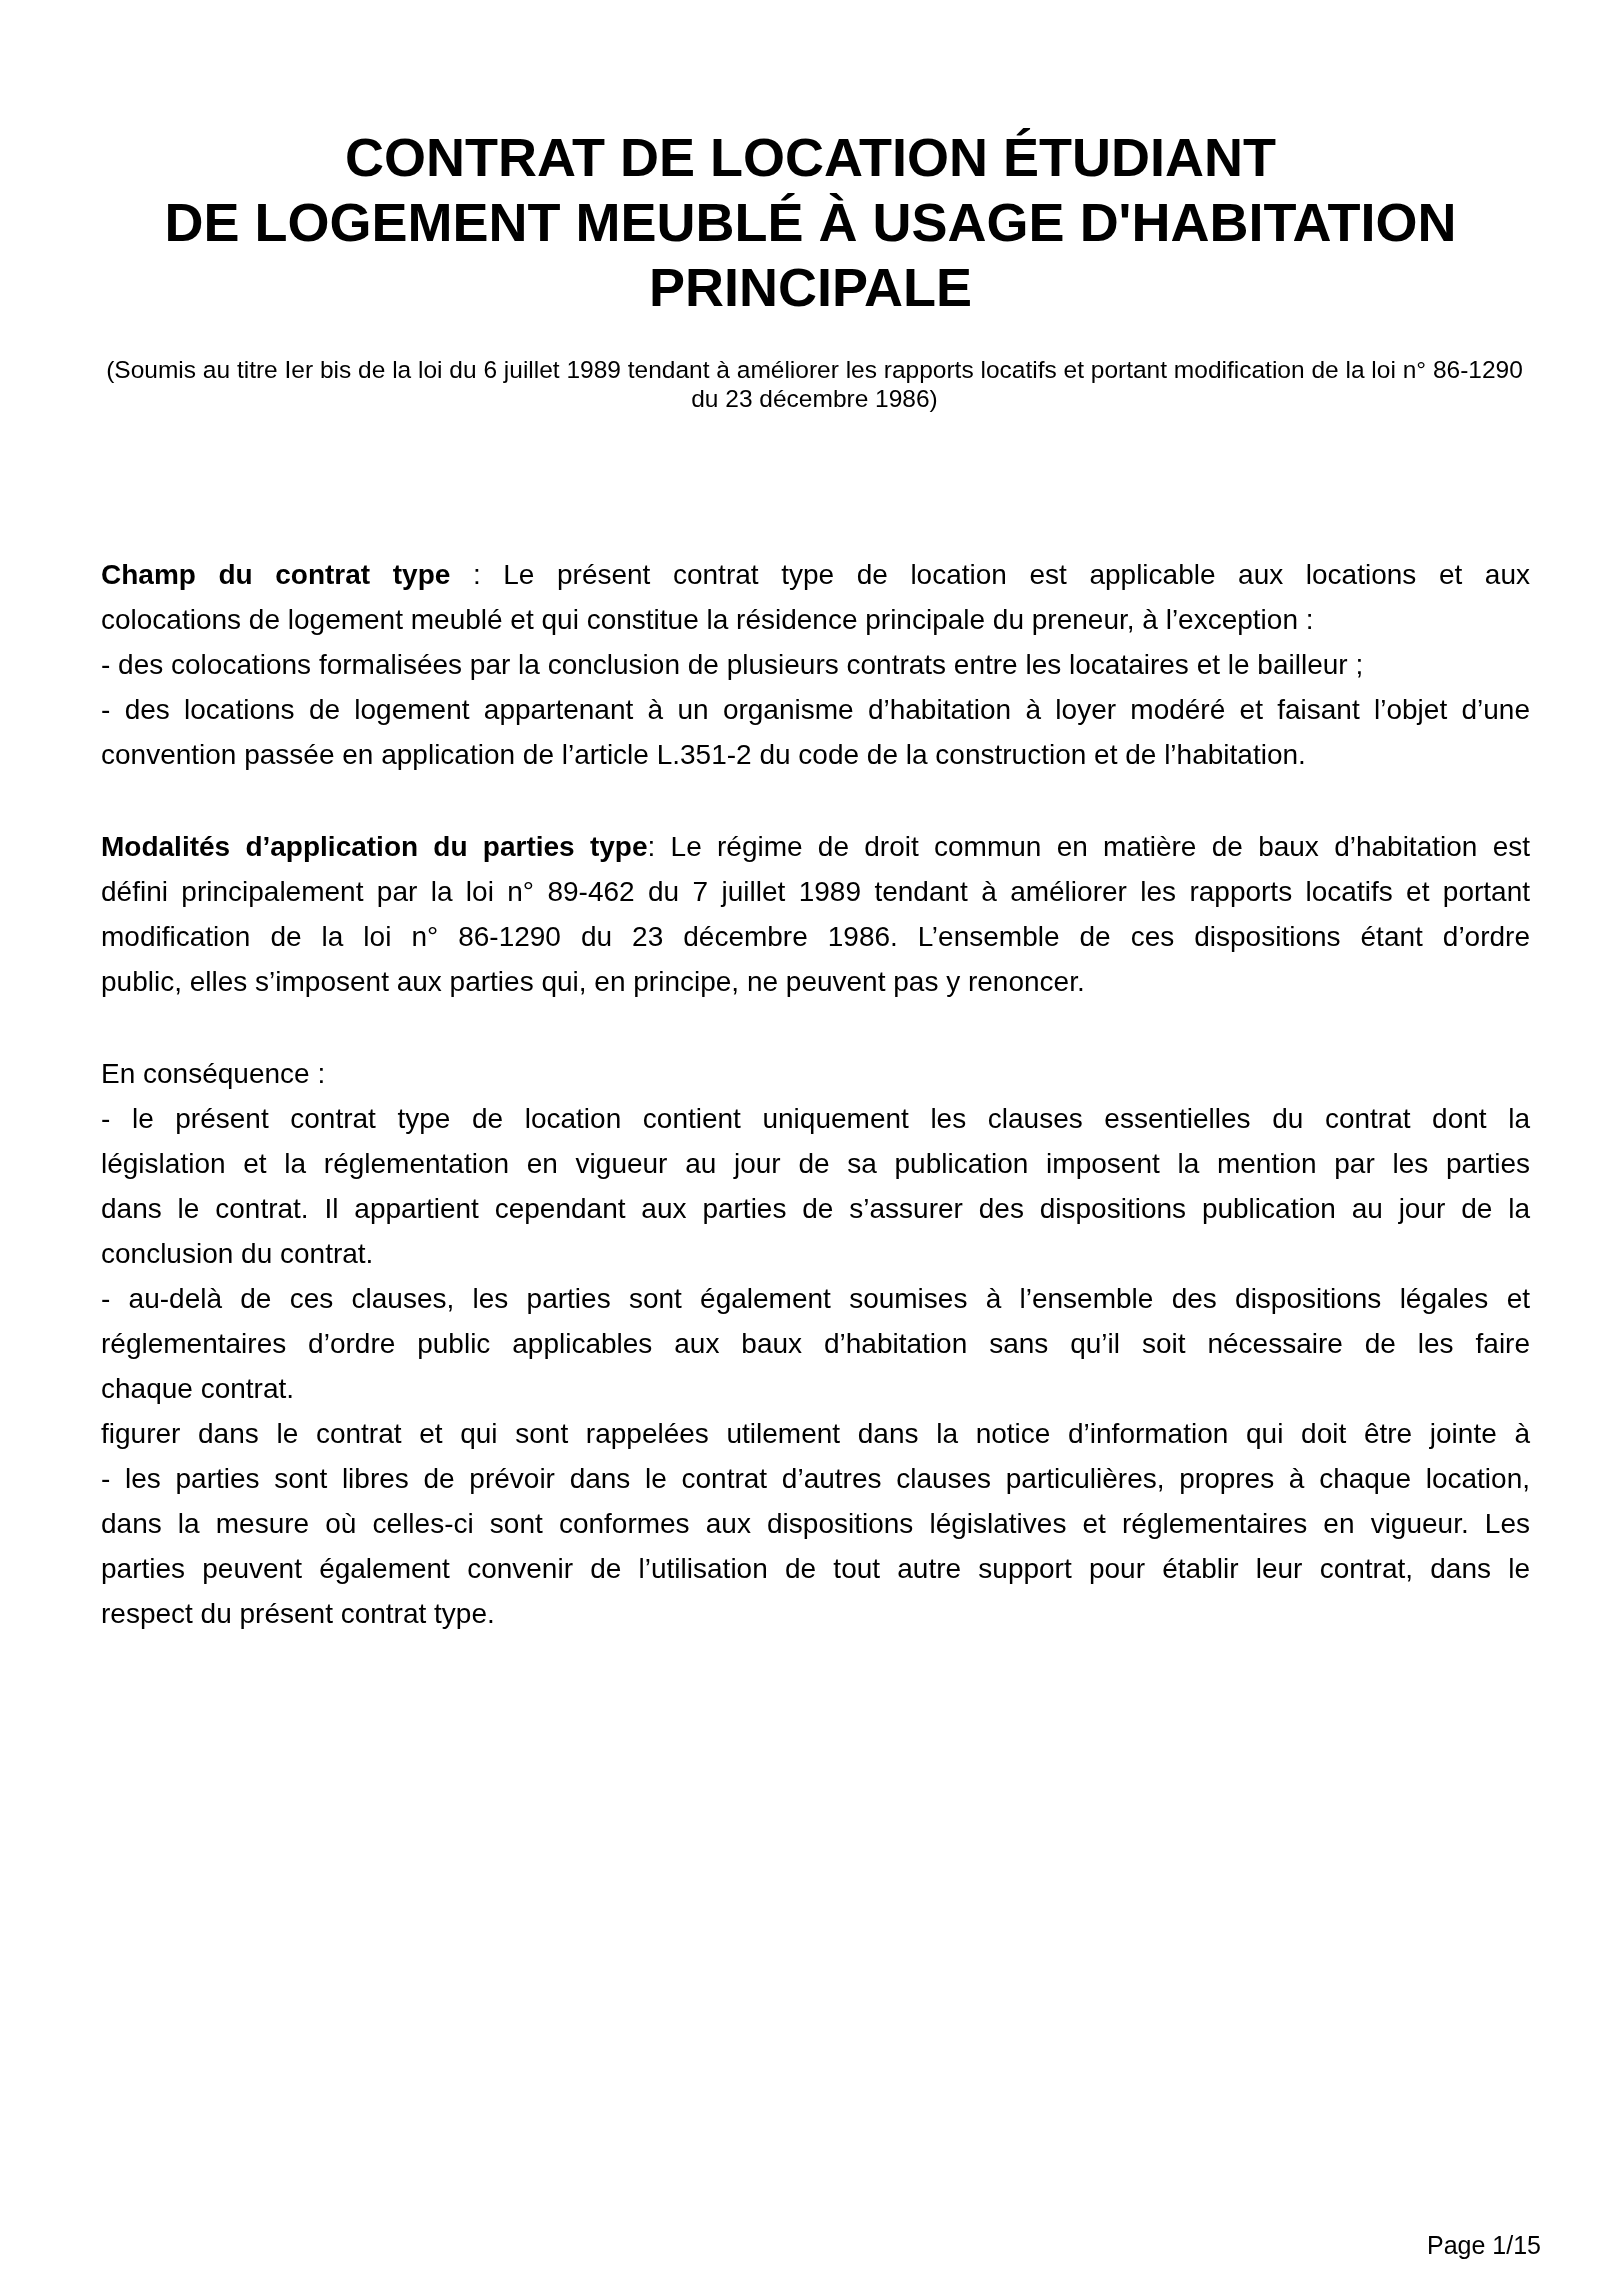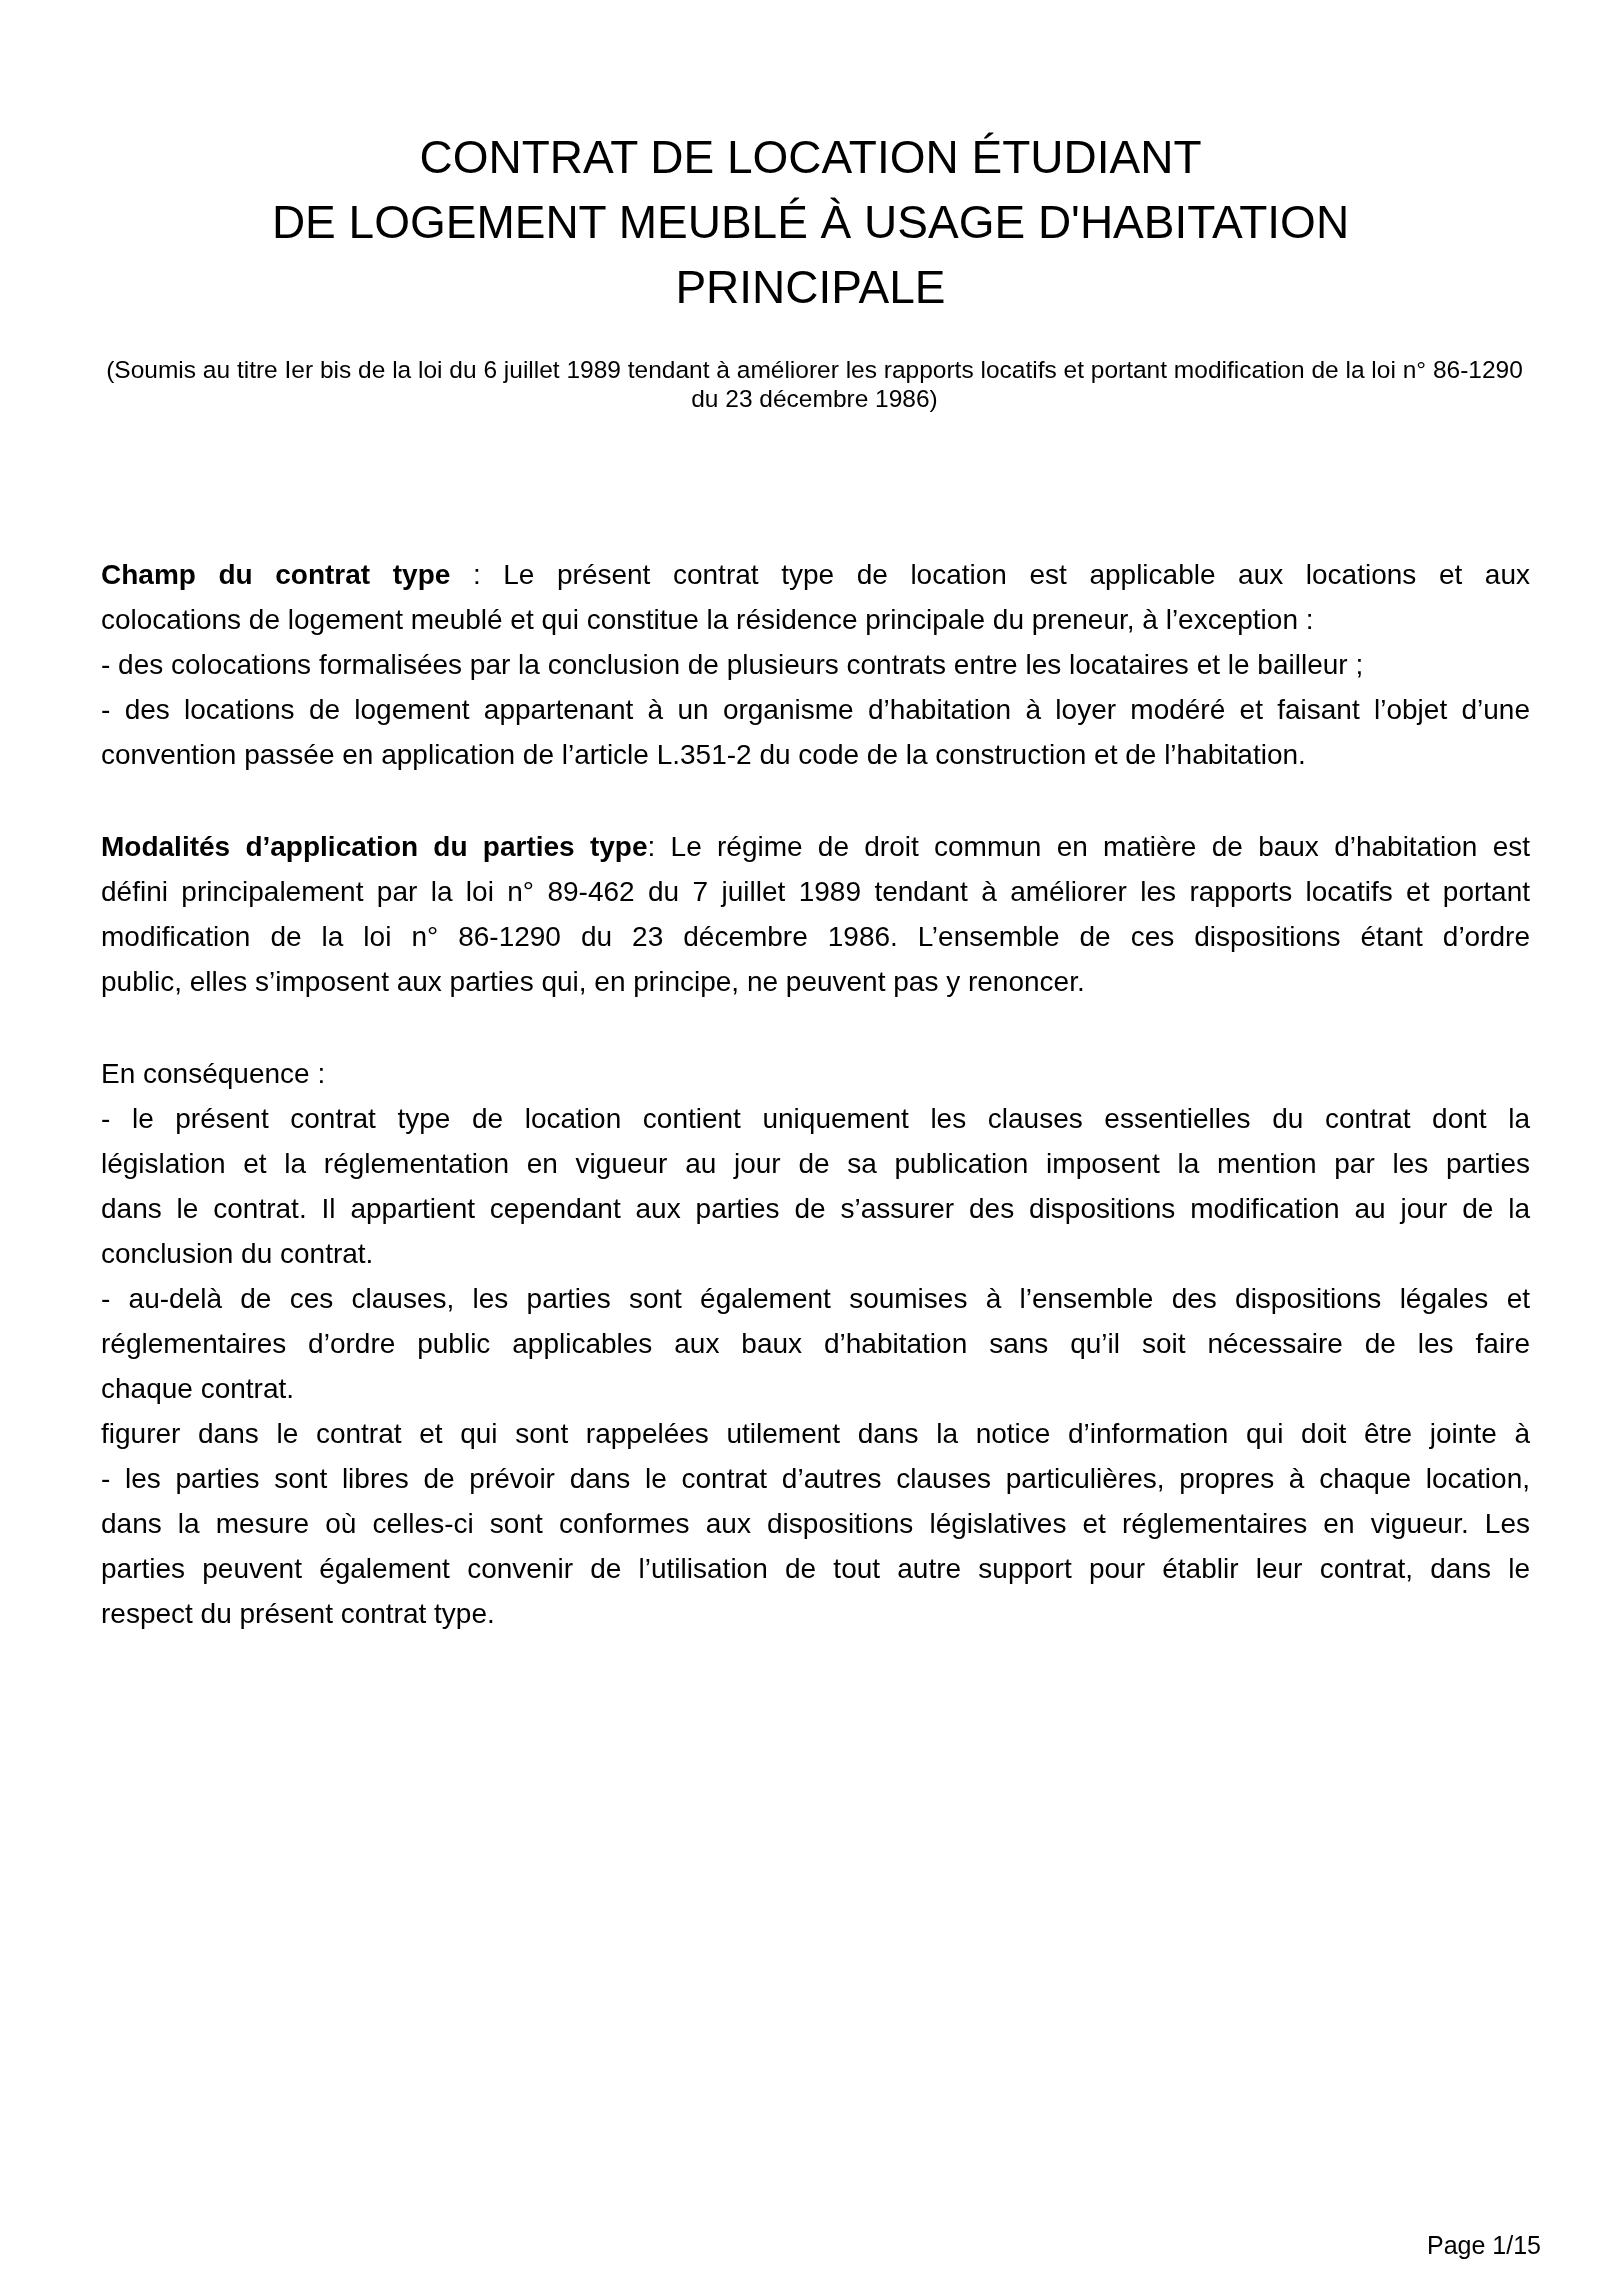--- a/index.html
+++ b/index.html
@@ -1,19 +1,19 @@
 <!DOCTYPE html>
 <html><head>
 <meta charset="utf-8">
 <style>
   html, body { margin: 0; padding: 0; background: #ffffff; }
   body { width: 1621px; height: 2293px; position: relative; overflow: hidden;
          font-family: "Liberation Sans", sans-serif; color: #000; }
   .title { position: absolute; left: 0; width: 1621px; top: 125px; text-align: center;
-           font-size: 46px; line-height: 65px; font-weight: normal; margin: 0; }
+           font-size: 54px; line-height: 65px; font-weight: bold; margin: 0; }
   .title span { display: block; }
   .subtitle { position: absolute; left: 98px; width: 1425px; top: 351px; text-align: center;
               font-size: 24.5px; line-height: 29px; margin: 4px; }
   .body { position: absolute; left: 101px; width: 1429px; font-size: 28px; line-height: 45px;
           text-align: justify; margin: 0; }
   .body .line { display: block; text-align: justify; text-align-last: justify; }
   .body .line.last { text-align-last: left; }
   .body b { font-weight: bold; }
   .footer { position: absolute; right: 80px; top: 2231px; font-size: 25px; }
 </style>
@@ -40,21 +40,21 @@
   <span class="line"><b>Modalités d’application du parties type</b><span>: Le régime de droit commun en matière de baux d’habitation est</span></span>
   <span class="line">défini principalement par la loi n° 89-462 du 7 juillet 1989 tendant à améliorer les rapports locatifs et portant</span>
   <span class="line">modification de la loi n° 86-1290 du 23 décembre 1986. L’ensemble de ces dispositions étant d’ordre</span>
   <span class="line last">public, elles s’imposent aux parties qui, en principe, ne peuvent pas y renoncer.</span>
 </div>
 
 <div class="body" style="top:1051px;">
   <span class="line last">En conséquence :</span>
   <span class="line">- le présent contrat type de location contient uniquement les clauses essentielles du contrat dont la</span>
   <span class="line">législation et la réglementation en vigueur au jour de sa publication imposent la mention par les parties</span>
-  <span class="line">dans le contrat. Il appartient cependant aux parties de s’assurer des dispositions modification au jour de la</span>
+  <span class="line">dans le contrat. Il appartient cependant aux parties de s’assurer des dispositions publication au jour de la</span>
   <span class="line last">conclusion du contrat.</span>
   <span class="line">- au-delà de ces clauses, les parties sont également soumises à l’ensemble des dispositions légales et</span>
   <span class="line">réglementaires d’ordre public applicables aux baux d’habitation sans qu’il soit nécessaire de les faire</span>
   <span class="line last">chaque contrat.</span>
   <span class="line">figurer dans le contrat et qui sont rappelées utilement dans la notice d’information qui doit être jointe à</span>
   <span class="line">- les parties sont libres de prévoir dans le contrat d’autres clauses particulières, propres à chaque location,</span>
   <span class="line">dans la mesure où celles-ci sont conformes aux dispositions législatives et réglementaires en vigueur. Les</span>
   <span class="line">parties peuvent également convenir de l’utilisation de tout autre support pour établir leur contrat, dans le</span>
   <span class="line last">respect du présent contrat type.</span>
 </div>

